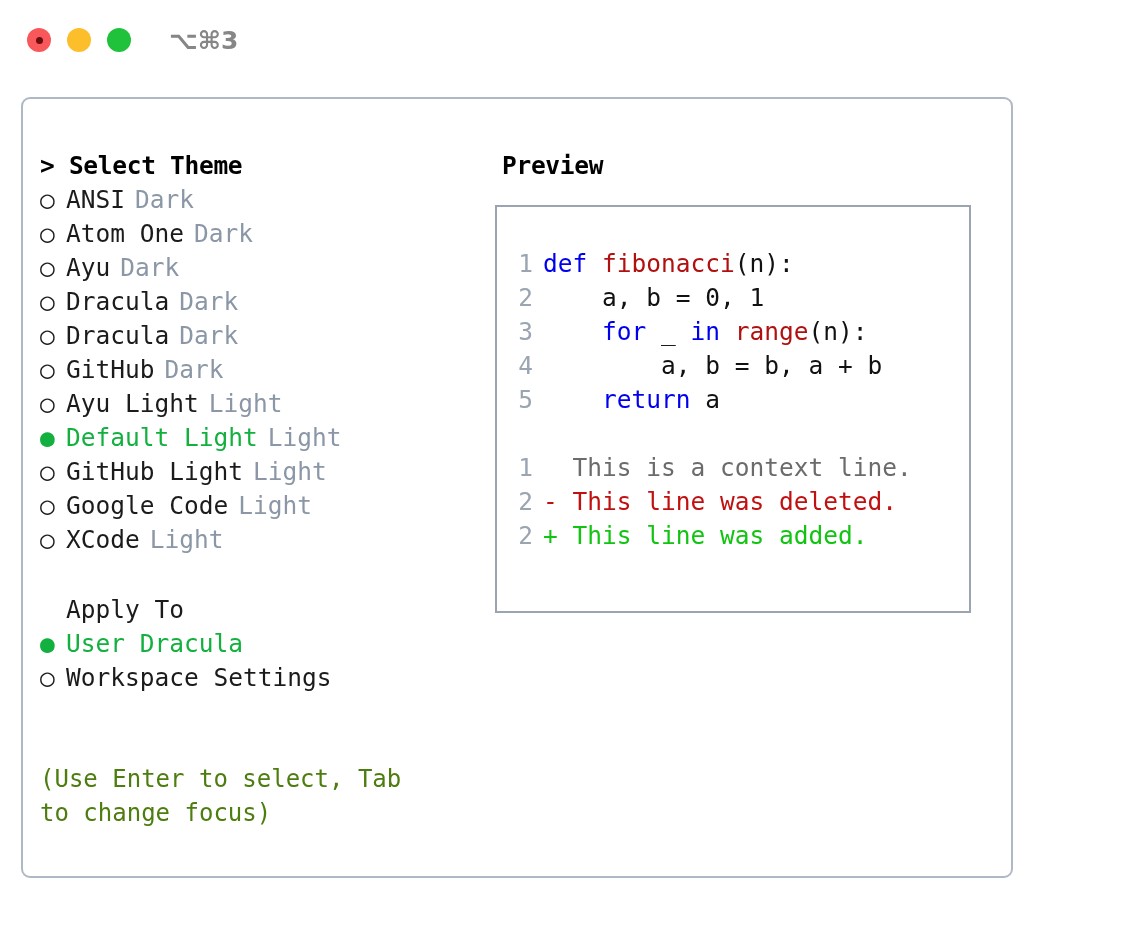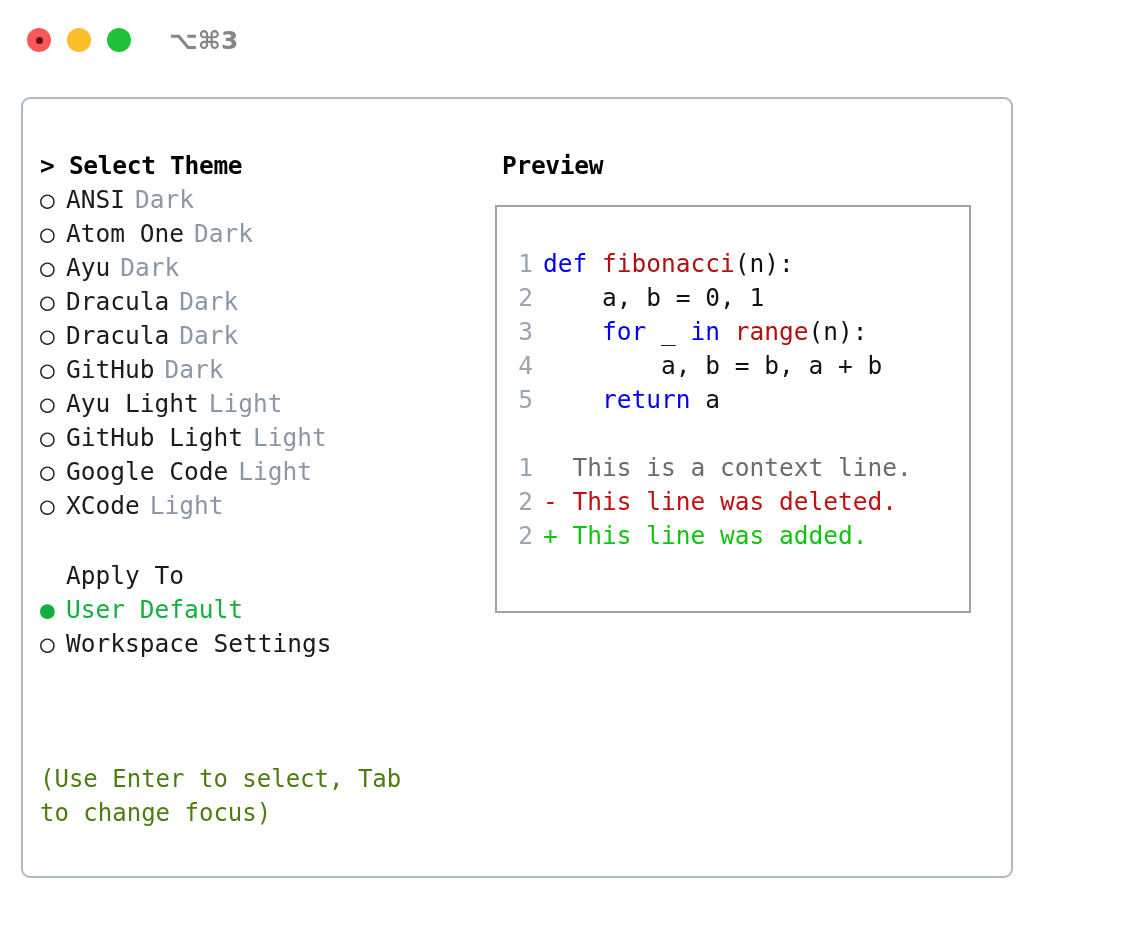--- a/index.html
+++ b/index.html
@@ -184,30 +184,31 @@
     <div id="left-col">
       <div class="row hdr">&gt; Select Theme</div>
       <div id="theme-rows">
           <div class="row"><span class="marker">○</span><span class="name">ANSI</span><span class="tag">Dark</span></div>
           <div class="row"><span class="marker">○</span><span class="name">Atom One</span><span class="tag">Dark</span></div>
           <div class="row"><span class="marker">○</span><span class="name">Ayu</span><span class="tag">Dark</span></div>
           <div class="row"><span class="marker">○</span><span class="name">Dracula</span><span class="tag">Dark</span></div>
           <div class="row"><span class="marker">○</span><span class="name">Dracula</span><span class="tag">Dark</span></div>
           <div class="row"><span class="marker">○</span><span class="name">GitHub</span><span class="tag">Dark</span></div>
           <div class="row"><span class="marker">○</span><span class="name">Ayu Light</span><span class="tag">Light</span></div>
+          <div class="row selected"><span class="marker sel">●</span><span class="name">Default Light</span><span class="tag">Light</span></div>
           <div class="row"><span class="marker">○</span><span class="name">GitHub Light</span><span class="tag">Light</span></div>
           <div class="row"><span class="marker">○</span><span class="name">Google Code</span><span class="tag">Light</span></div>
           <div class="row"><span class="marker">○</span><span class="name">XCode</span><span class="tag">Light</span></div>
         </div>
 
       <div class="section-gap"></div>
 
       <div class="row apply-hdr">Apply To</div>
       <div id="apply-rows">
-          <div class="row selected"><span class="marker sel">●</span><span class="name">User Default</span></div>
+          <div class="row selected"><span class="marker sel">●</span><span class="name">User Dracula</span></div>
           <div class="row"><span class="marker">○</span><span class="name">Workspace Settings</span></div>
         </div>
     </div>
 
     <div id="hint">(Use Enter to select, Tab to change focus)</div>
 
     <div id="right-col">
       <div id="preview-title">Preview</div>
     </div>
 

